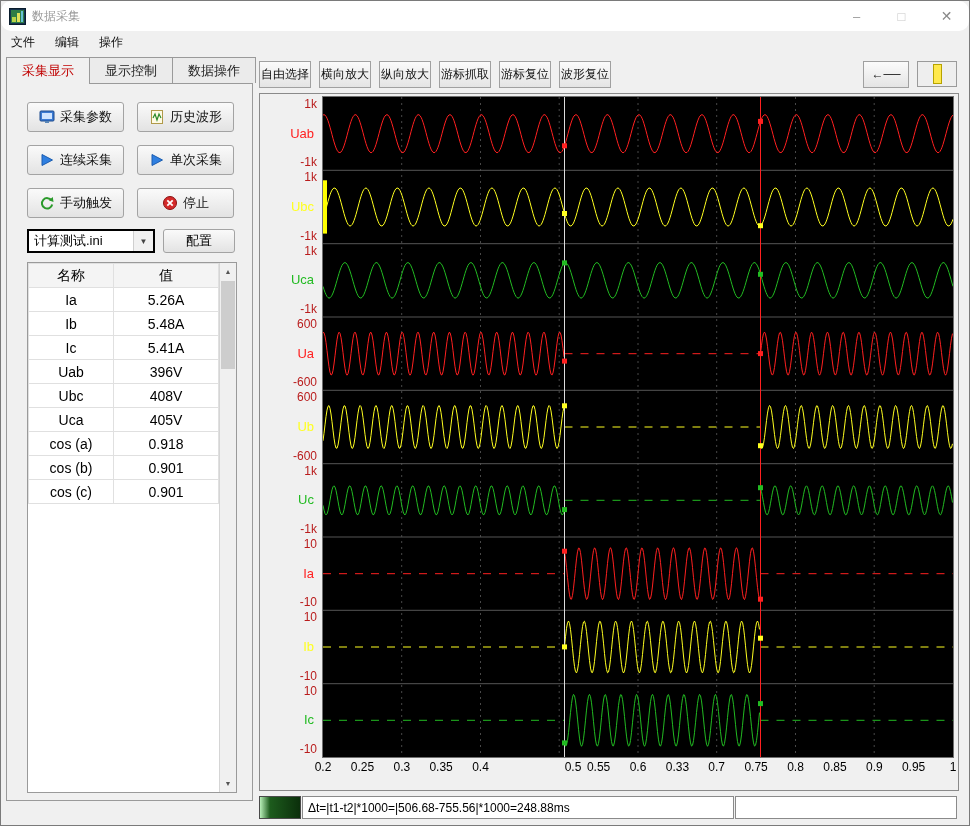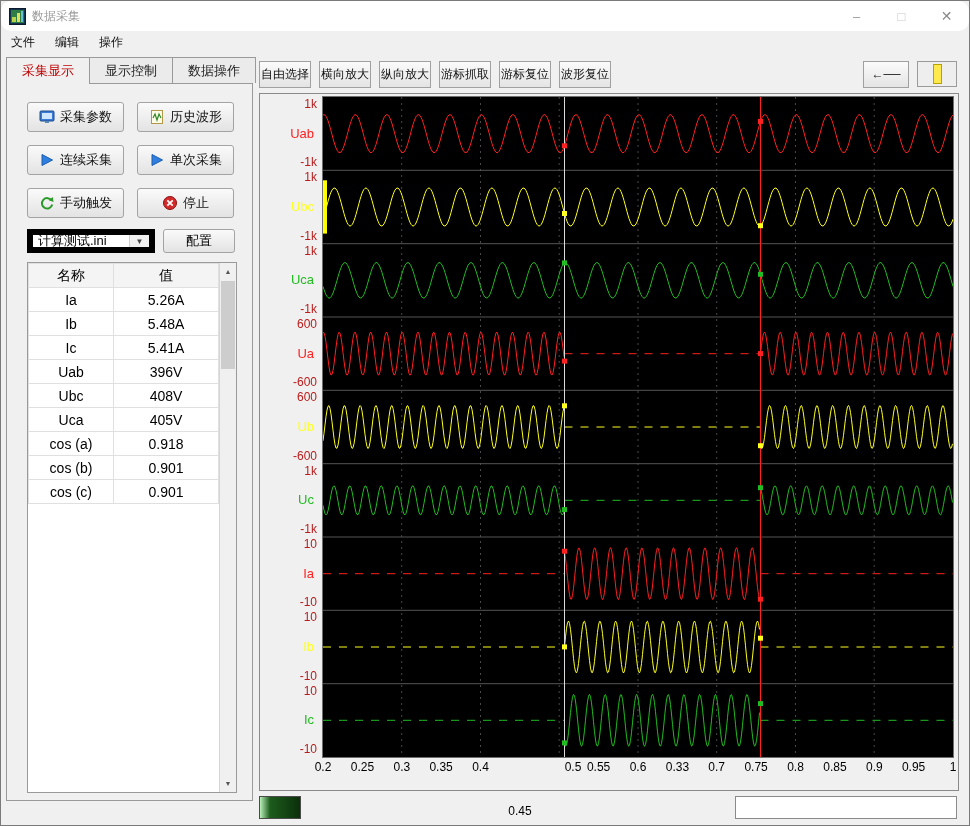--- a/index.html
+++ b/index.html
@@ -23,21 +23,21 @@
   .tabs { position:absolute; top:56px; left:5px; display:flex; z-index:3; }
   .tab { height:26px; padding:0 15px; display:flex; align-items:center; font-size:13px; color:#222;
          background:#ebebeb; border:1px solid #9a9a9a; border-bottom:none; margin-right:-1px; }
   .tab.active { background:#f0f0f0; color:#c00000; height:27px; position:relative; top:0; }
   .left-panel { position:absolute; top:82px; left:5px; width:247px; height:718px; border:1px solid #9a9a9a; background:#f0f0f0; }
 
   .pbtn { position:absolute; width:97px; height:30px; display:flex; align-items:center; justify-content:center; gap:5px;
           background:linear-gradient(#fafafa,#e3e3e3); border:1px solid #a3a3a3; border-radius:3px; font-size:13px; color:#111; }
   .picon { width:16px; height:16px; flex:0 0 auto; display:flex; }
 
-  .combo { position:absolute; left:20px; top:145px; width:128px; height:24px; background:#fff; border:6px solid #000000; display:flex; align-items:center; font-size:13px; }
+  .combo { position:absolute; left:20px; top:145px; width:128px; height:24px; background:#fff; border:2px solid #000000; display:flex; align-items:center; font-size:13px; }
   .combo .val { flex:1; padding-left:5px; white-space:nowrap; overflow:hidden; }
   .combo .arrow-box { width:20px; align-self:stretch; border-left:1px solid #cfcfcf; background:#f1f1f1; display:flex; align-items:center; justify-content:center; font-size:8px; color:#444; }
   .cfg-btn { position:absolute; left:156px; top:145px; width:72px; height:24px; display:flex; align-items:center; justify-content:center;
              background:linear-gradient(#fafafa,#e3e3e3); border:1px solid #a3a3a3; border-radius:3px; font-size:13px; }
 
   .vtable { position:absolute; left:20px; top:178px; width:210px; height:531px; background:#fff; border:1px solid #9a9a9a; }
   .vtable table { border-collapse:collapse; width:191px; font-size:14px; table-layout:fixed; }
   .vtable th, .vtable td { border:1px solid #e0e0e0; height:24px; text-align:center; font-weight:normal; color:#000; overflow:hidden; white-space:nowrap; }
   .vtable th { background:#f4f4f4; }
   .col-name { width:85px; }
@@ -356,15 +356,16 @@
         <div class="xlab" style="left: 433.1px;">0.75</div>
         <div class="xlab" style="left: 472.5px;">0.8</div>
         <div class="xlab" style="left: 511.9px;">0.85</div>
         <div class="xlab" style="left: 551.3px;">0.9</div>
         <div class="xlab" style="left: 590.6px;">0.95</div>
         <div class="xlab" style="left: 630px;">1</div>
       </div>
   </div>
 
   <div class="meter"></div>
+  <div class="status-field" id="status1">Δt=|t1-t2|*1000=|506.68-755.56|*1000=248.88ms</div>
   <div class="status-field" id="status2"></div>
 
 </div>
 
 </body></html>

